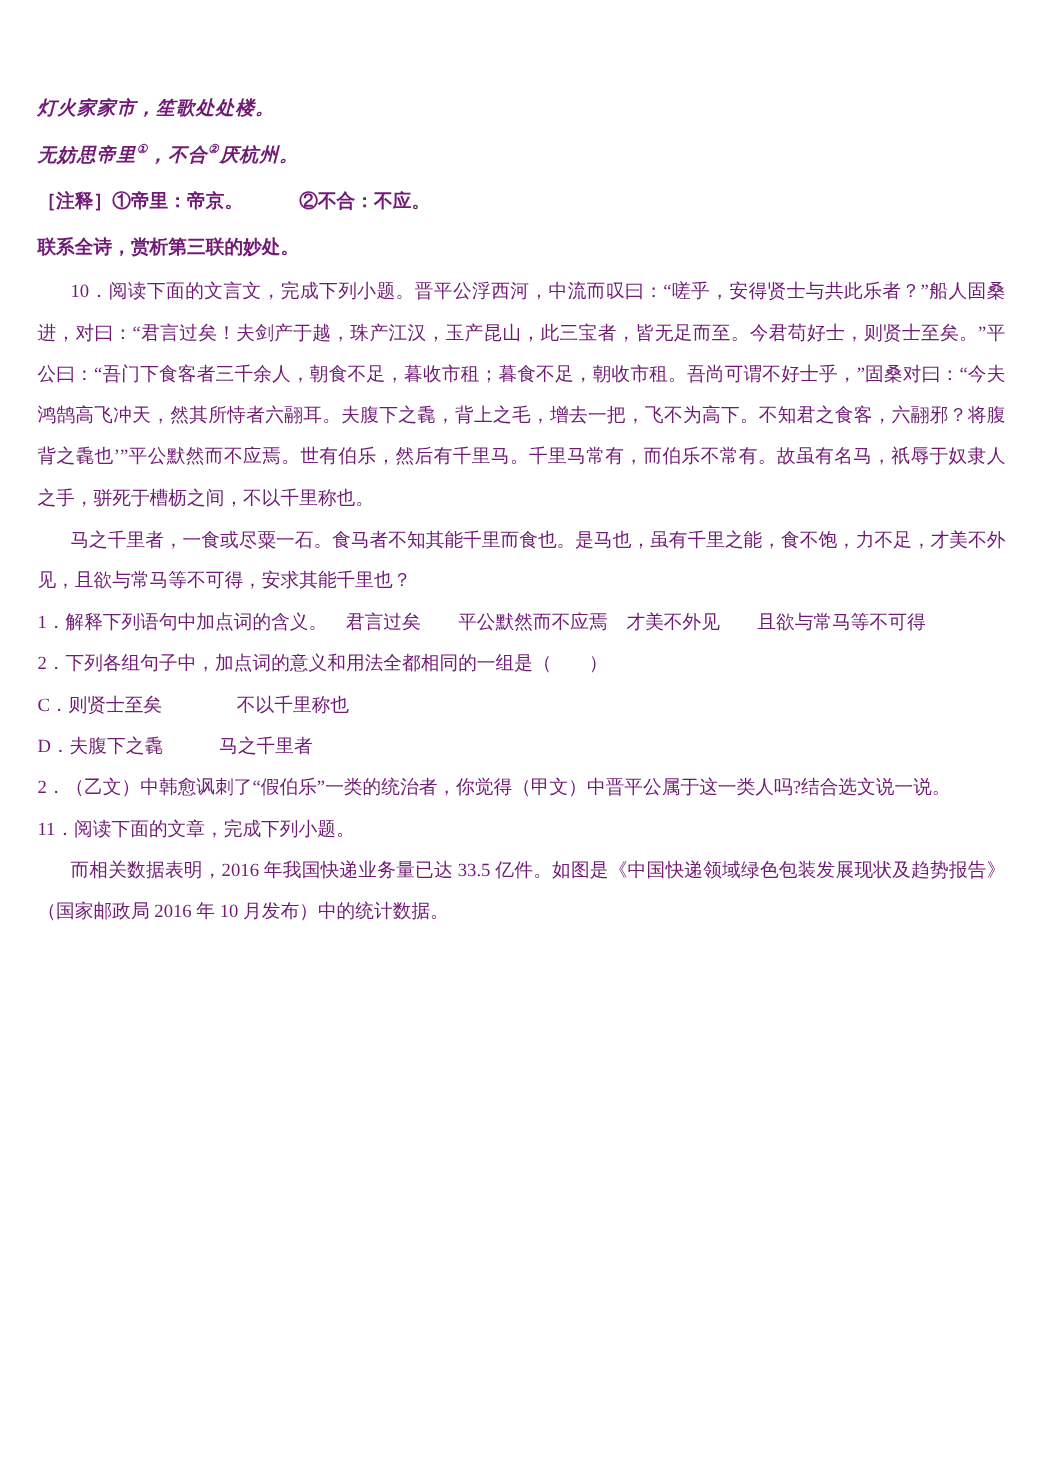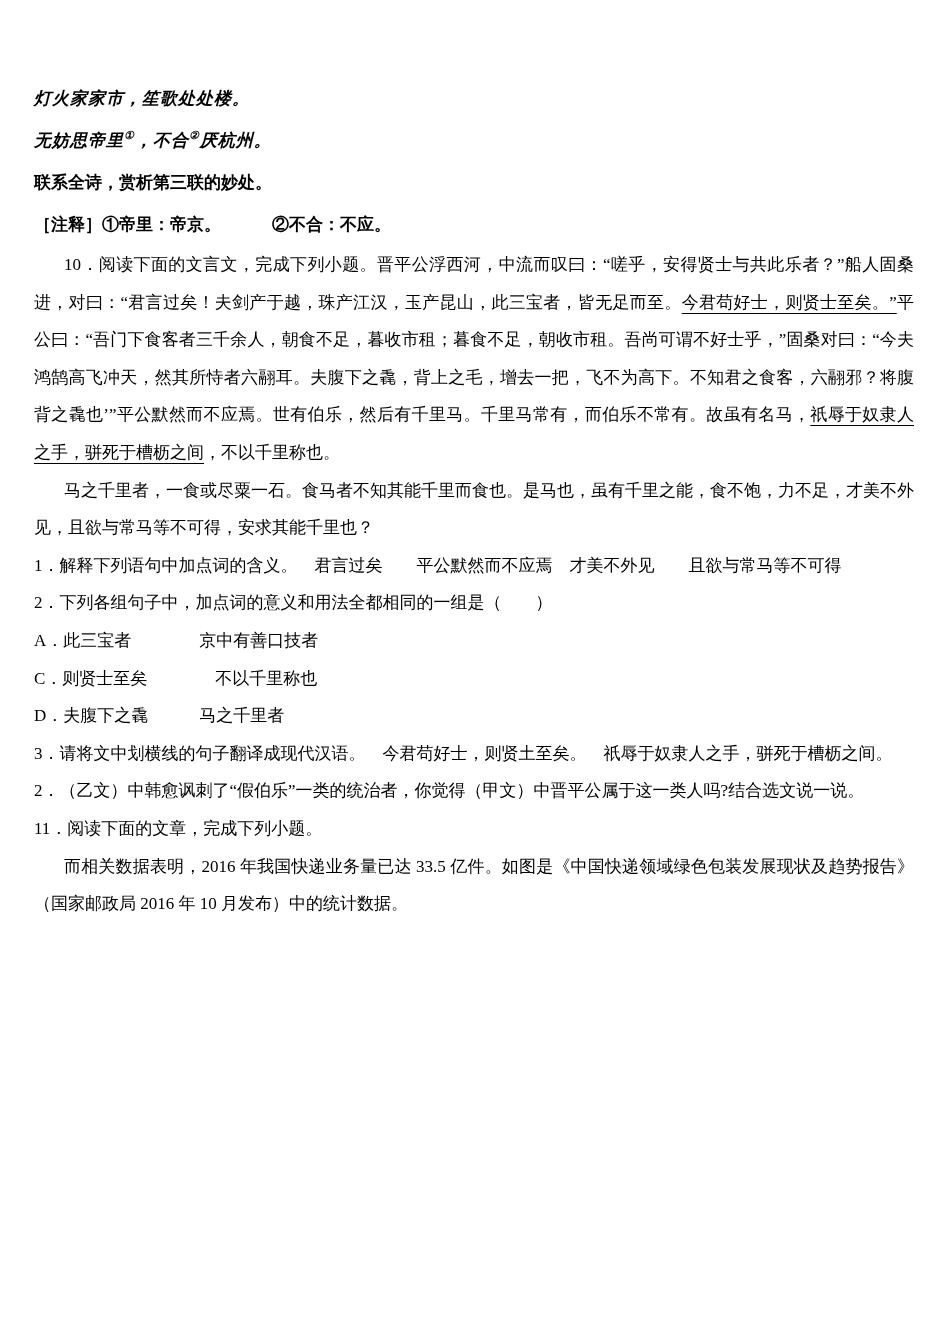--- a/index.html
+++ b/index.html
@@ -10,21 +10,21 @@
   .page {
     position: relative;
     width: 950px;
     height: 1344px;
     margin: 0 auto;
     background: #ffffff;
     box-sizing: border-box;
     padding: 78px 36px 0 34px;
     overflow: hidden;
     font-family: "Liberation Serif", "DejaVu Serif", serif;
-    color: #000000;
+    color: #701a75;
     font-size: 17px;
   }
   p { margin: 0; }
   .poem-line {
     font-weight: bold;
     font-style: italic;
     line-height: 42px;
     letter-spacing: 1px;
   }
   .bold-line {
@@ -34,71 +34,64 @@
   .body-par {
     line-height: 37.6px;
     text-align: justify;
   }
   .indent { text-indent: 30px; }
   .q-line {
     line-height: 37.6px;
     text-align: justify;
   }
   .ul {
-    text-decoration: underline;
     text-underline-offset: 5px;
   }
   .sup {
     font-size: 11px;
     vertical-align: super;
     line-height: 0;
   }
 </style>
 </head>
 <body>
 
 <div class="page">
 
   <p class="poem-line">
     <span>灯火家家市，笙歌处处楼。</span>
   </p>
   <p class="poem-line">
     <span>无妨思帝里</span><span class="sup">①</span><span>，不合</span><span class="sup">②</span><span>厌杭州。</span>
   </p>
   <p class="bold-line">
-    <span>联系全诗，赏析第三联的妙处。</span>
+    <span>［注释］①帝里：帝京。　　　②不合：不应。</span>
   </p>
   <p class="bold-line">
-    <span>［注释］①帝里：帝京。　　　②不合：不应。</span>
+    <span>联系全诗，赏析第三联的妙处。</span>
   </p>
 
   <p class="body-par indent">
     <span>10．阅读下面的文言文，完成下列小题。晋平公浮西河，中流而叹曰：“嗟乎，安得贤士与共此乐者？”船人固桑进，对曰：“君言过矣！夫剑产于越，珠产江汉，玉产昆山，此三宝者，皆无足而至。</span><span class="ul">今君苟好士，则贤士至矣。”</span><span>平公曰：“吾门下食客者三千余人，朝食不足，暮收市租；暮食不足，朝收市租。吾尚可谓不好士乎，”固桑对曰：“今夫鸿鹄高飞冲天，然其所恃者六翮耳。夫腹下之毳，背上之毛，增去一把，飞不为高下。不知君之食客，六翮邪？将腹背之毳也’”平公默然而不应焉。世有伯乐，然后有千里马。千里马常有，而伯乐不常有。故虽有名马，</span><span class="ul">祇辱于奴隶人之手，骈死于槽枥之间</span><span>，不以千里称也。</span>
   </p>
   <p class="body-par indent">
     <span>马之千里者，一食或尽粟一石。食马者不知其能千里而食也。是马也，虽有千里之能，食不饱，力不足，才美不外见，且欲与常马等不可得，安求其能千里也？</span>
   </p>
 
   <p class="q-line">
     <span>1．解释下列语句中加点词的含义。　君言过矣　　平公默然而不应焉　才美不外见　　且欲与常马等不可得</span>
   </p>
   <p class="q-line">
     <span>2．下列各组句子中，加点词的意义和用法全都相同的一组是（　　）</span>
   </p>
   <p class="q-line">
-    <span>A．此三宝者　　　　京中有善口技者</span>
-  </p>
-  <p class="q-line">
     <span>C．则贤士至矣　　　　不以千里称也</span>
   </p>
   <p class="q-line">
     <span>D．夫腹下之毳　　　马之千里者</span>
-  </p>
-  <p class="q-line">
-    <span>3．请将文中划横线的句子翻译成现代汉语。　今君苟好士，则贤土至矣。　祇辱于奴隶人之手，骈死于槽枥之间。</span>
   </p>
   <p class="q-line">
     <span>2．（乙文）中韩愈讽刺了“假伯乐”一类的统治者，你觉得（甲文）中晋平公属于这一类人吗?结合选文说一说。</span>
   </p>
 
   <p class="q-line">
     <span>11．阅读下面的文章，完成下列小题。</span>
   </p>
   <p class="body-par indent">
     <span>而相关数据表明，2016 年我国快递业务量已达 33.5 亿件。如图是《中国快递领域绿色包装发展现状及趋势报告》（国家邮政局 2016 年 10 月发布）中的统计数据。</span>

